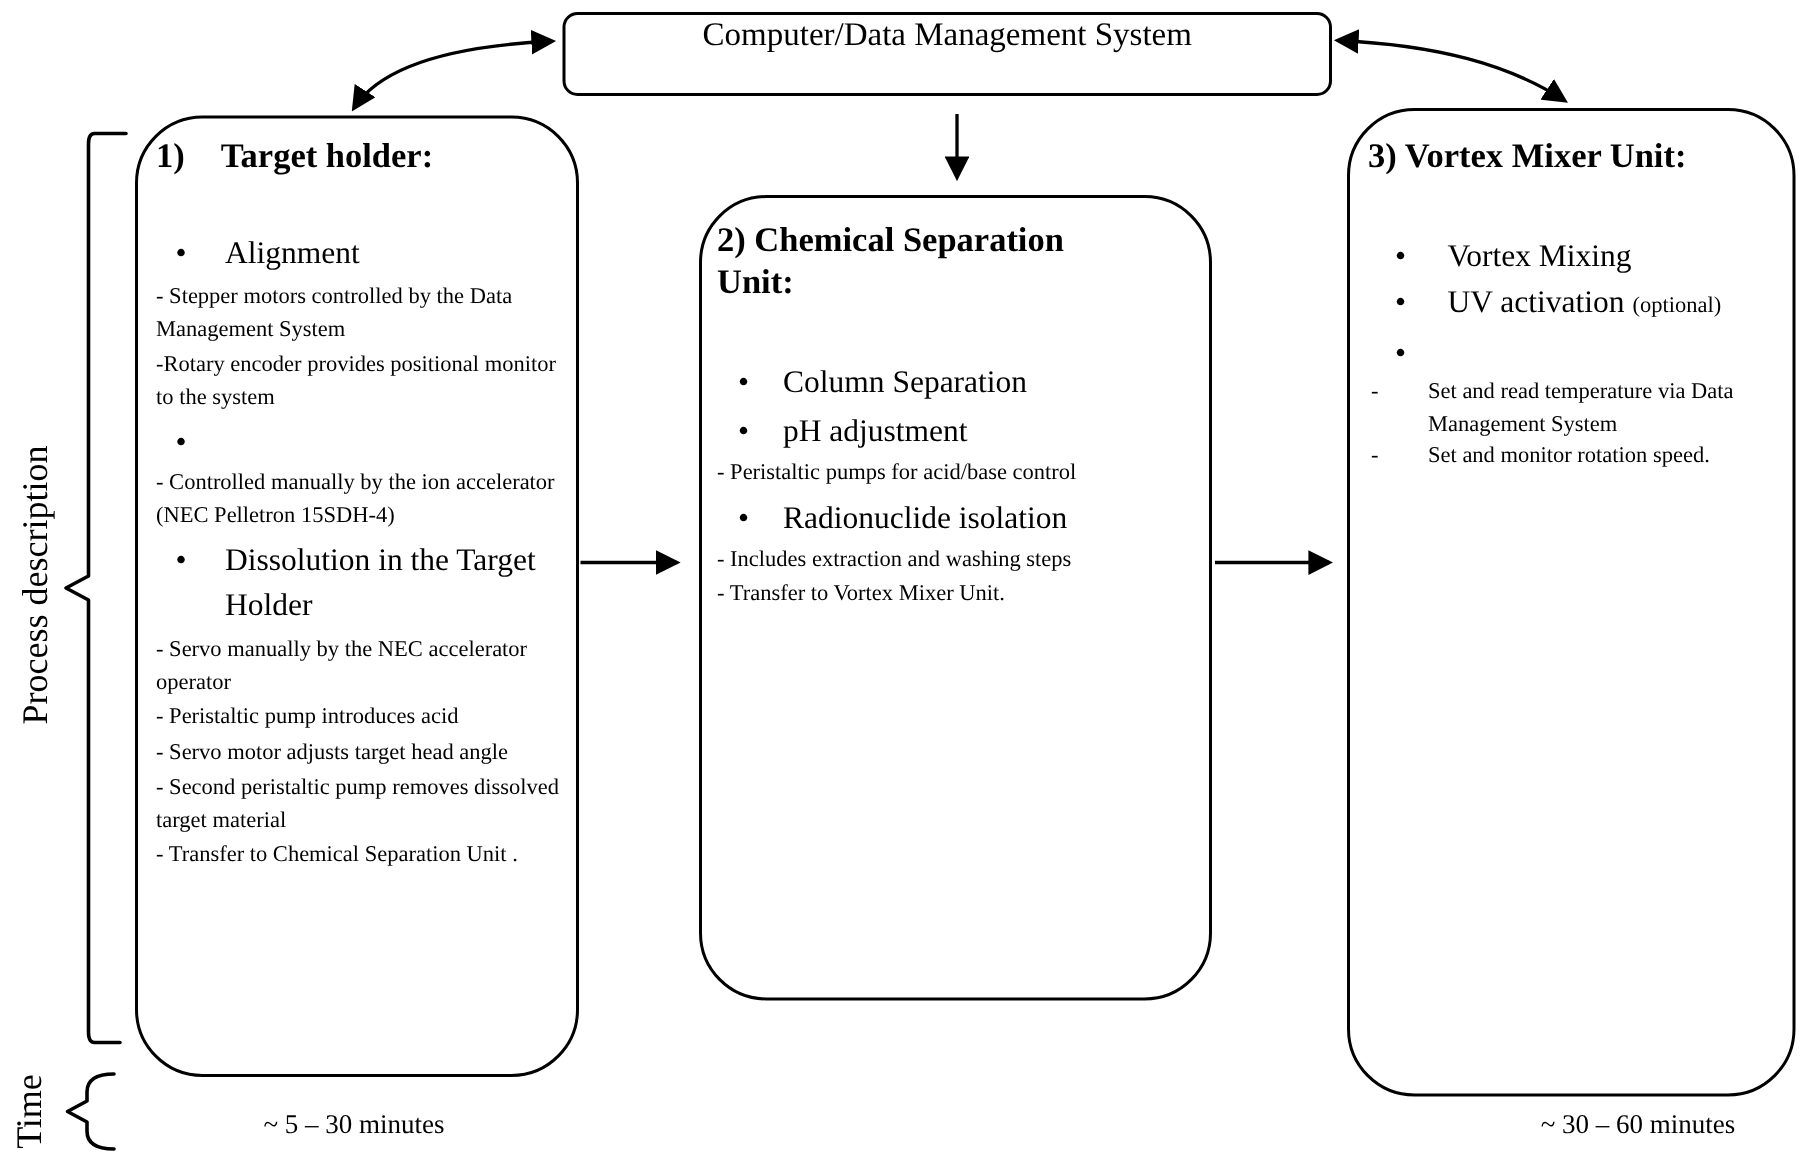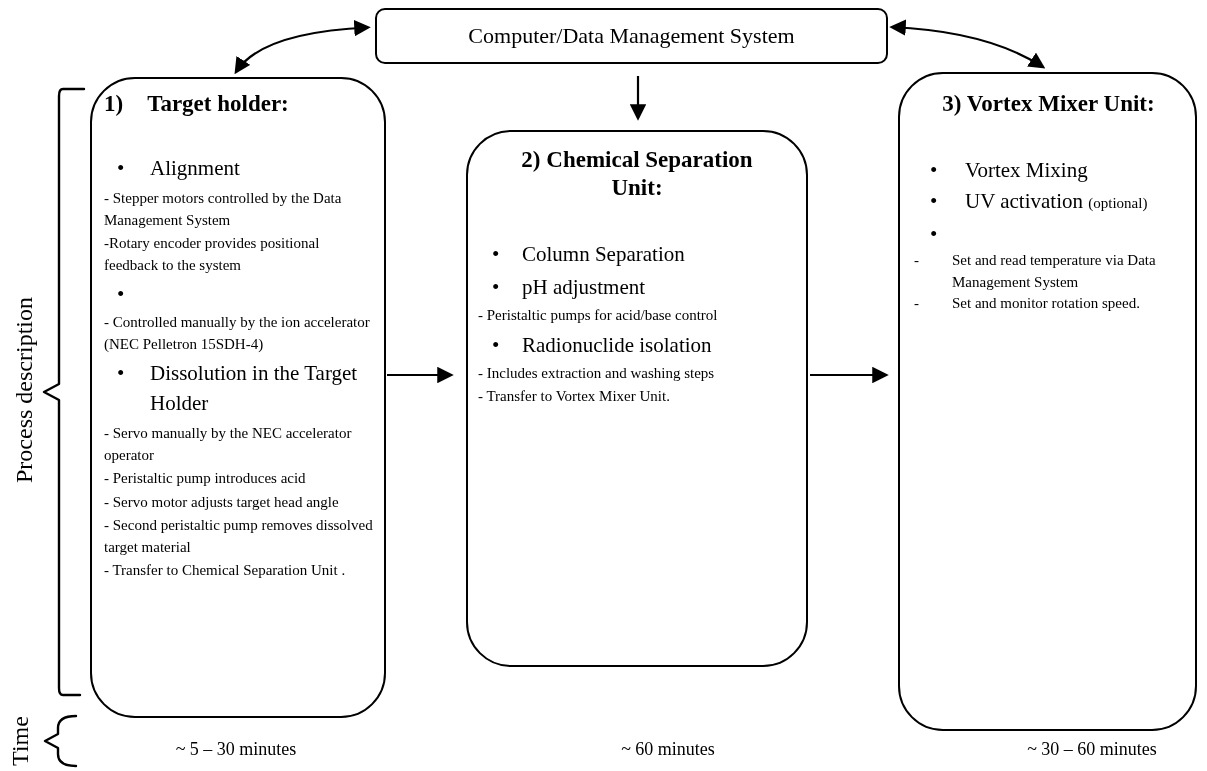--- a/index.html
+++ b/index.html
@@ -6,38 +6,38 @@
   .stage {
     position:relative; width:1207px; height:771px; background:#ffffff;
     font-family:"Liberation Serif","DejaVu Serif",serif; color:#000;
     overflow:hidden;
   }
   .overlay { position:absolute; left:0; top:0; width:1207px; height:771px; pointer-events:none; }
 
   .topbox {
     position:absolute; left:375px; top:8px; width:513px; height:56px;
     border:2.5px solid #000; border-radius:10px; box-sizing:border-box;
-    display:flex; flex-direction:column; justify-content:center; align-items:center;
+    display:flex; flex-direction:column; align-items:center;
     font-size:22px; line-height:26px; background:#fff;
   }
 
   .rbox {
     position:absolute; border:2.5px solid #000; border-radius:45px;
     box-sizing:border-box; background:#fff;
   }
   .box1 { left:90px;  top:77px;  width:296px; height:641px; }
   .box2 { left:466px; top:130px; width:342px; height:537px; }
   .box3 { left:898px; top:72px;  width:299px; height:659px; }
 
   .b1c { padding:10px 10px 0 12px; }
   .b2c { padding:14px 10px 0 10px; }
   .b3c { padding:16px 10px 0 12px; }
 
   .title1 { display:flex; gap:24px; font-weight:bold; font-size:23px; line-height:30px; margin-bottom:34px; }
-  .title-c { font-weight:bold; font-size:23px; line-height:28px; text-align:center; }
+  .title-c { font-weight:bold; font-size:23px; line-height:28px; }
   .b2-title-gap { margin-bottom:36px; }
   .b3-title-gap { margin-bottom:37px; }
 
   .li { display:flex; }
   .bullet { font-size:21px; line-height:30px; margin:3px 0; }
   .box1 .bullet { padding-left:13px; }
   .box1 .bullet .mk { flex:0 0 33px; }
   .box2 .bullet { padding-left:14px; line-height:32px; margin:1px 0; }
   .box2 .bullet .mk { flex:0 0 30px; }
   .box3 .bullet { padding-left:18px; line-height:31px; margin:0; }
@@ -94,21 +94,21 @@
       <div class="title1">
         <span>1)</span>
         <span>Target holder:</span>
       </div>
       <div class="li bullet">
         <span class="mk">•</span>
         <span>Alignment</span>
       </div>
       <div class="sub-block">
         <div class="sub">- Stepper motors controlled by the Data Management System</div>
-        <div class="sub">-Rotary encoder provides positional feedback to the system</div>
+        <div class="sub">-Rotary encoder provides positional monitor to the system</div>
       </div>
       <div class="li bullet">
         <span class="mk">•</span>
       </div>
       <div class="sub">- Controlled manually by the ion accelerator (NEC Pelletron 15SDH-4)</div>
       <div class="li bullet">
         <span class="mk">•</span>
         <span>Dissolution in the Target Holder</span>
       </div>
       <div class="sub-block">
@@ -167,16 +167,15 @@
         <span class="dmk">-</span>
         <span>Set and monitor rotation speed.</span>
       </div>
     </div>
   </div>
 
   <div class="vlabel plabel">Process description</div>
   <div class="vlabel tlabel">Time</div>
 
   <div class="tcap t1">~ 5 – 30 minutes</div>
-  <div class="tcap t2">~ 60 minutes</div>
   <div class="tcap t3">~ 30 – 60 minutes</div>
 
 </div>
 
 </body></html>

